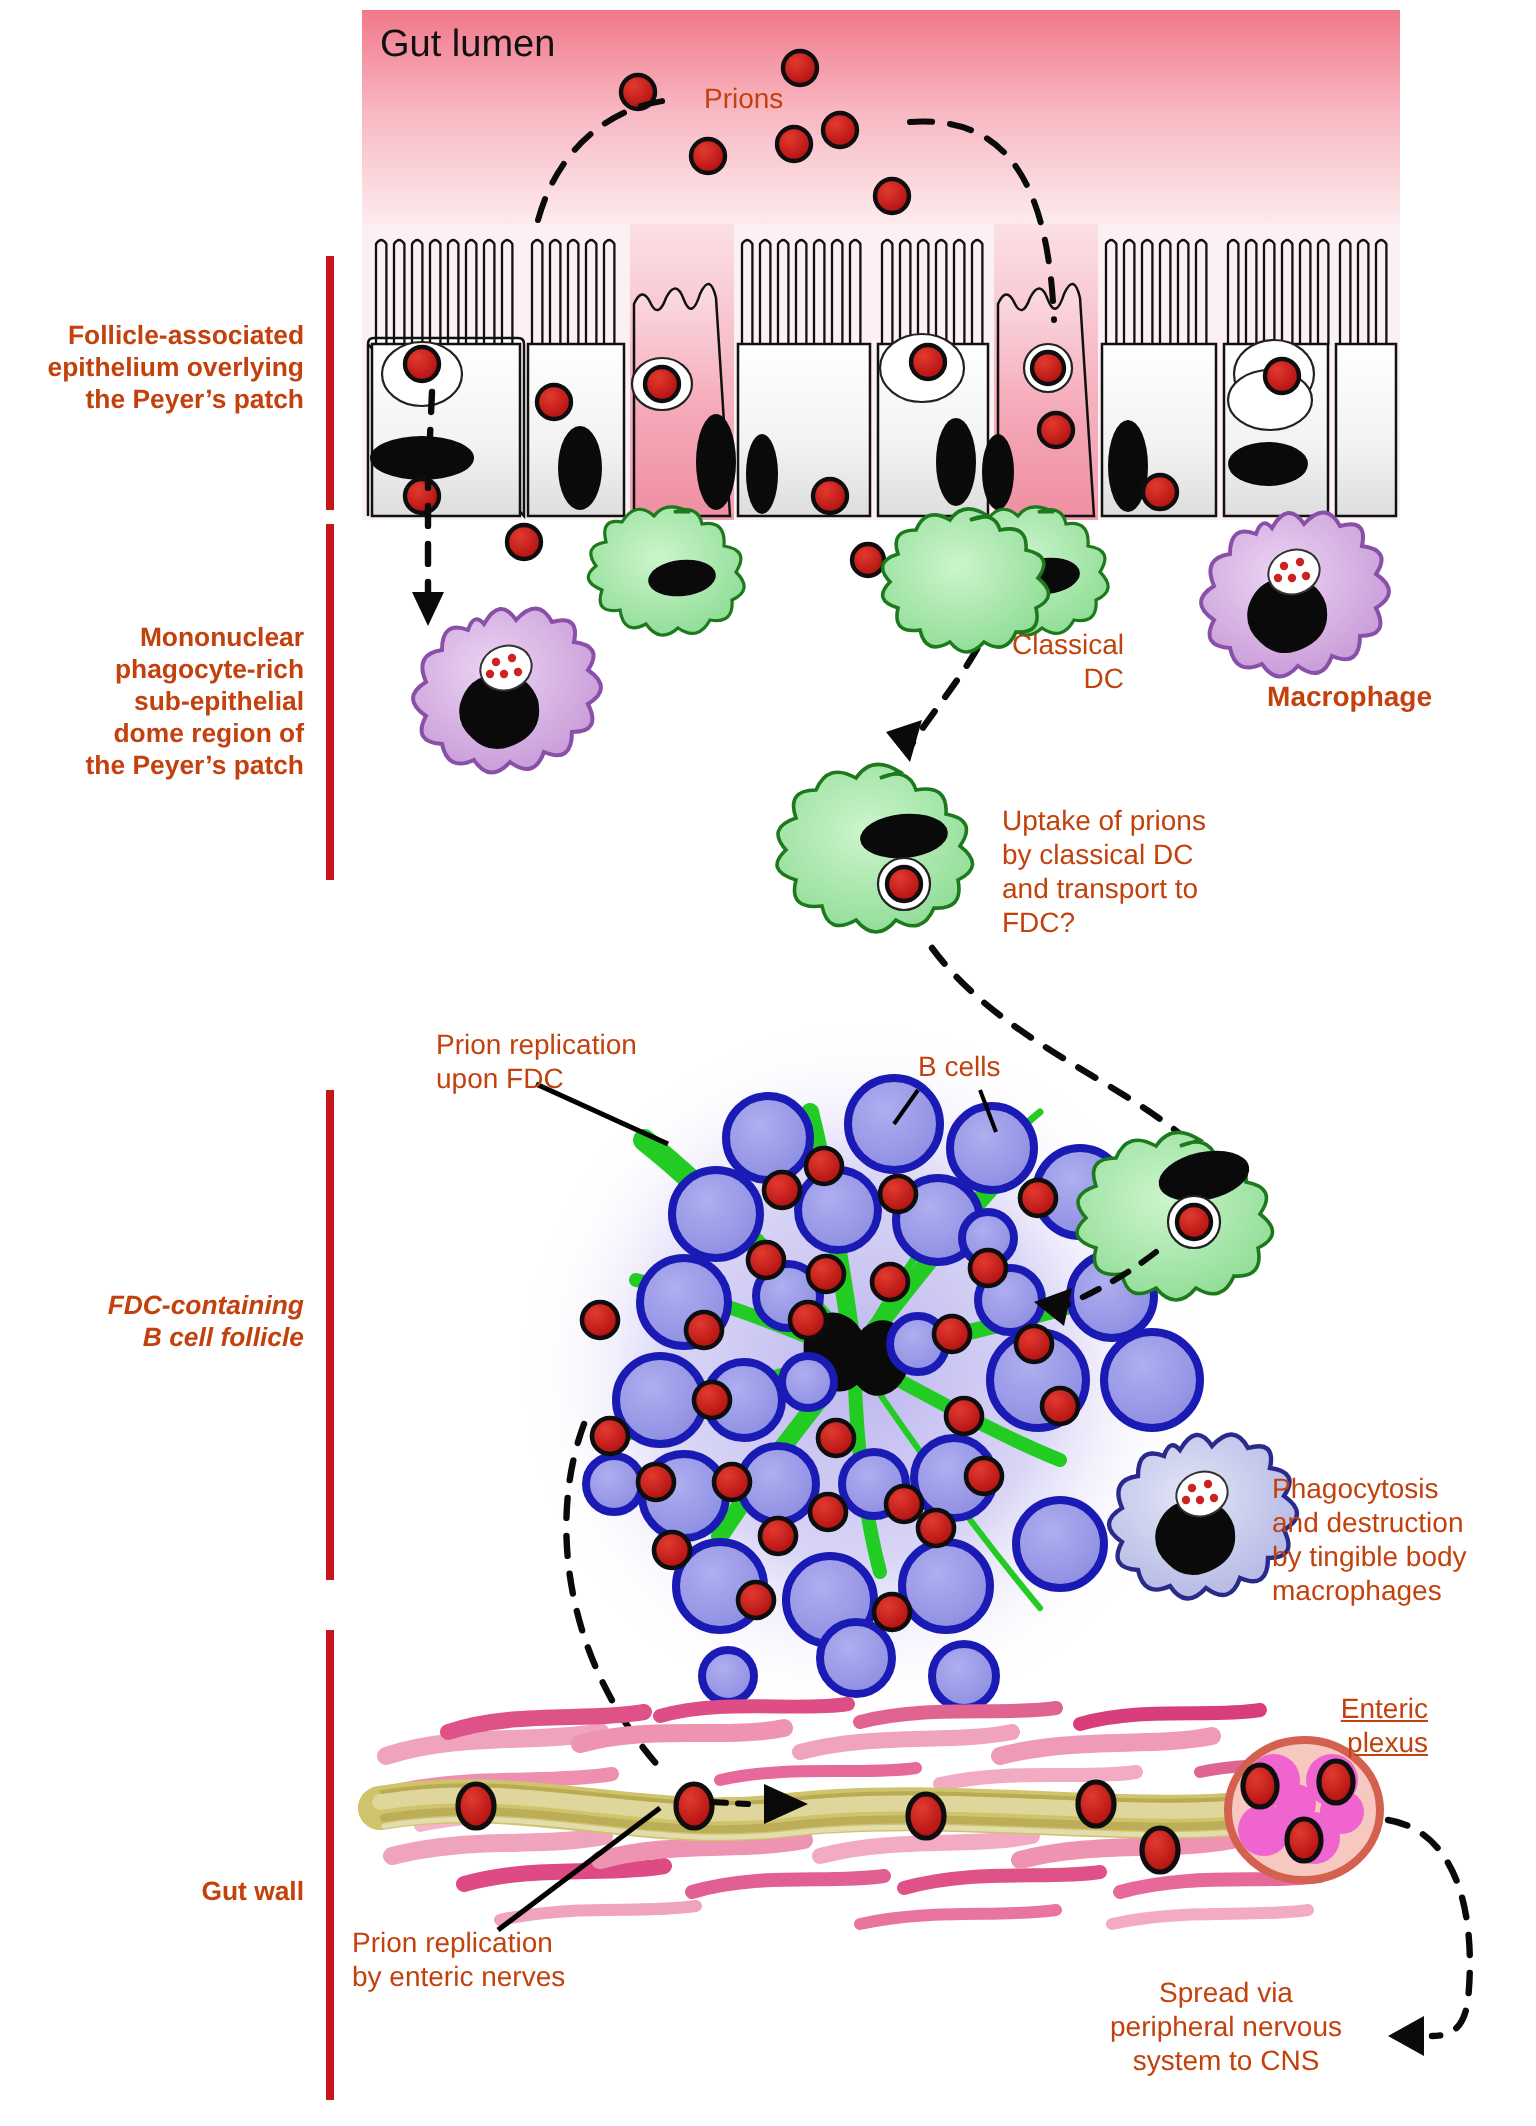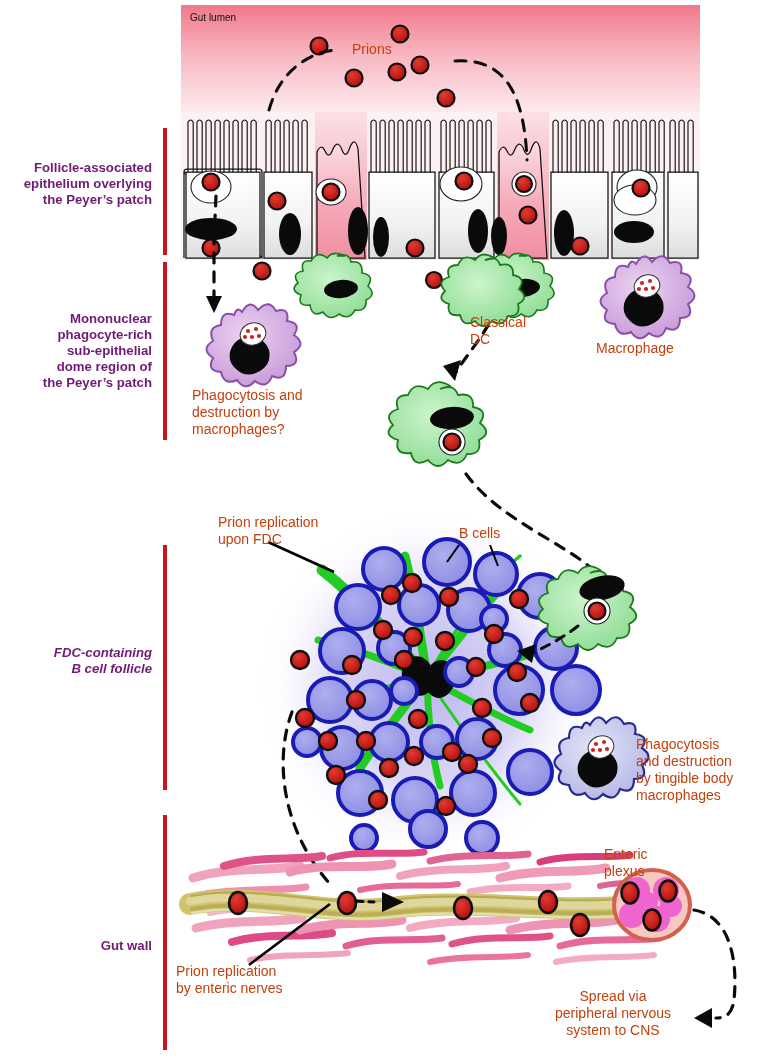--- a/index.html
+++ b/index.html
@@ -1,25 +1,25 @@
 <!DOCTYPE html>
 <html><head>
 <meta charset="utf-8">
 <style>
   html,body{margin:0;padding:0;background:#fff;}
   body{width:768px;height:1063px;position:relative;overflow:hidden;
        font-family:"Liberation Sans",sans-serif;color:#000;}
   #stage{position:absolute;left:0;top:0;width:768px;height:1063px;}
   svg#fig{position:absolute;left:0;top:0;width:768px;height:1063px;display:block;}
   .regionLabel{position:absolute;font-weight:bold;font-size:13.2px;line-height:16px;
-               text-align:right;color:#701a75;}
+               text-align:right;color:#c2410c;}
   .annot{position:absolute;font-size:14px;line-height:17px;color:#c2410c;}
-  .annot.ctr{text-align:left;}
+  .annot.ctr{text-align:right;}
   .annot.rt{text-align:center;}
-  .lum{position:absolute;font-size:10px;color:#111;}
+  .lum{position:absolute;font-size:19px;color:#111;}
 </style>
 </head>
 <body>
 
 <div id="stage">
 
 <svg id="fig" viewBox="0 0 768 1063">
   <defs>
     <linearGradient id="lumenGrad" x1="0" y1="0" x2="0" y2="1">
       <stop offset="0%" stop-color="#f1788a"></stop>
@@ -502,41 +502,42 @@
 
 <div class="regionLabel" style="left:6px;top:938px;width:146px;white-space:pre-line;">Gut wall</div>
 
 <div class="lum" style="left:190px;top:12px;">Gut lumen</div>
 
 <div class="annot" style="left:352px;top:41px;">Prions</div>
 
 <div class="annot ctr" style="left:470px;top:314px;width:92px;white-space:pre-line;">Classical
 DC</div>
 
-<div class="annot ctr" style="left:596px;top:340px;width:120px;">Macrophage</div>
-
-<div class="annot" style="left:192px;top:387px;width:150px;white-space:pre-line;">Phagocytosis and
-destruction by
-macrophages?</div>
-
+<div class="annot ctr" style="left:596px;top:340px;width:120px;font-weight:bold;">Macrophage</div>
+
+
+<div class="annot" style="left:501px;top:402px;width:130px;white-space:pre-line;">Uptake of prions
+by classical DC
+and transport to
+FDC?</div>
 
 <div class="annot" style="left:218px;top:514px;width:150px;white-space:pre-line;">Prion replication
 upon FDC</div>
 
 <div class="annot" style="left:459px;top:525px;">B cells</div>
 
 <div class="annot" style="left:636px;top:736px;width:128px;white-space:pre-line;">Phagocytosis
 and destruction
 by tingible body
 macrophages</div>
 
 
 <div class="annot" style="left:176px;top:963px;width:180px;white-space:pre-line;">Prion replication
 by enteric nerves</div>
 
-<div class="annot ctr" style="left:604px;top:846px;width:92px;white-space:pre-line;">Enteric
+<div class="annot ctr" style="left:622px;top:846px;width:92px;white-space:pre-line;text-decoration:underline;">Enteric
 plexus</div>
 
 <div class="annot rt" style="left:537px;top:988px;width:152px;white-space:pre-line;">Spread via
 peripheral nervous
 system to CNS</div>
 
 </div>
 
 </body></html>

